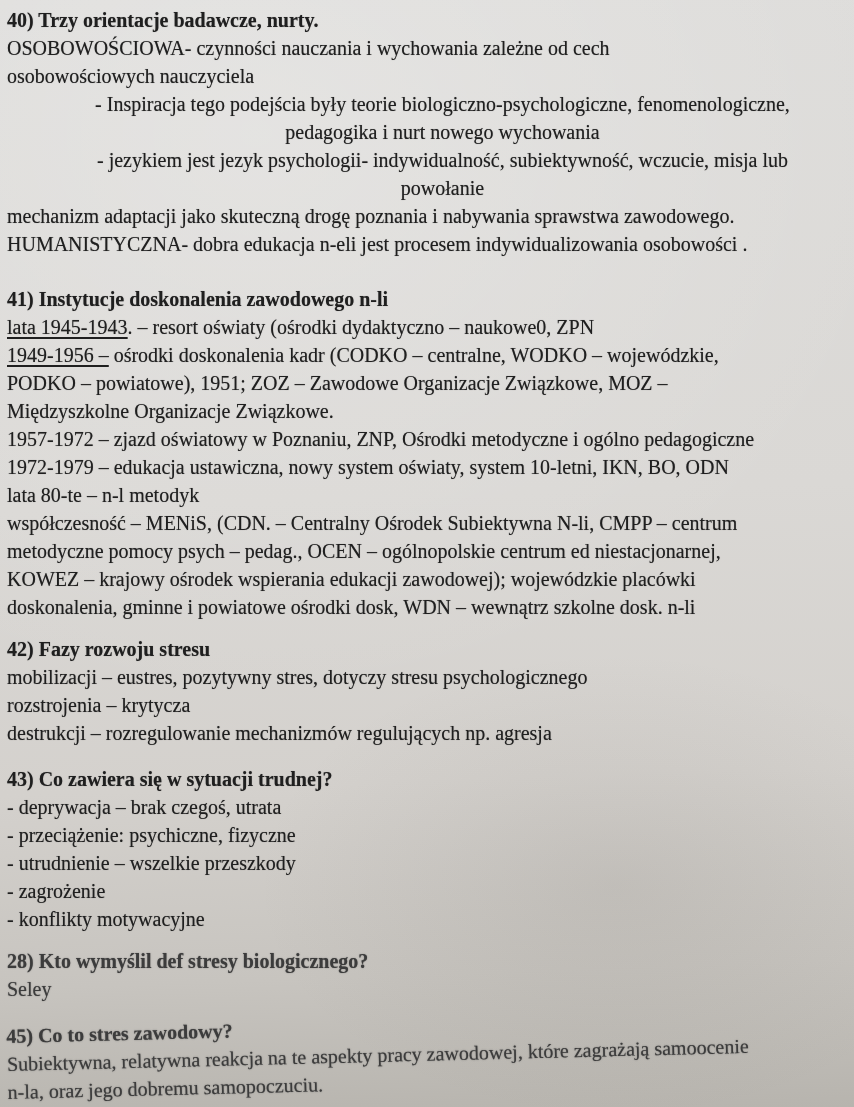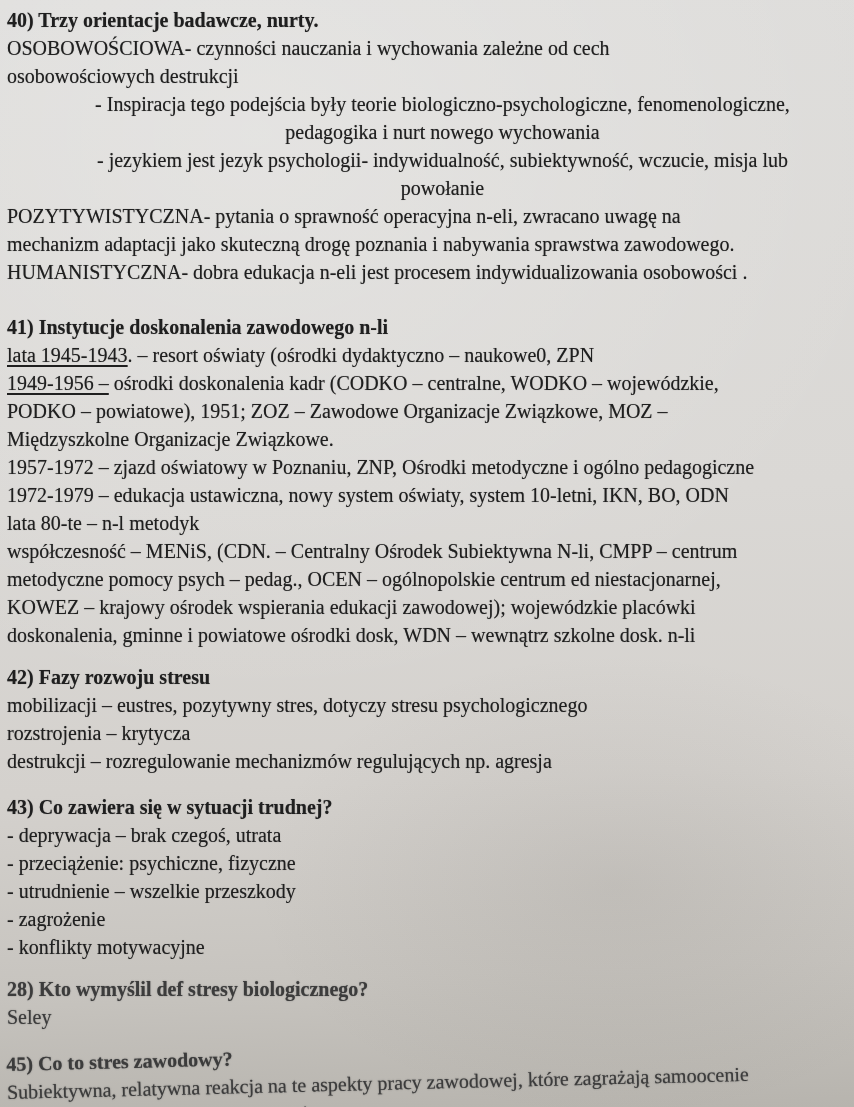--- a/index.html
+++ b/index.html
@@ -49,26 +49,25 @@
   }
 </style>
 </head>
 <body>
 
 <div class="page">
 
   <section class="sec-40">
     <div class="heading">40) Trzy orientacje badawcze, nurty.</div>
     <div class="line">OSOBOWOŚCIOWA- czynności nauczania i wychowania zależne od cech</div>
-    <div class="line">osobowościowych destrukcji</div>
+    <div class="line">osobowościowych nauczyciela</div>
     <div class="line indent">- Inspiracja tego podejścia były teorie biologiczno-psychologiczne, fenomenologiczne,</div>
     <div class="line indent">pedagogika i nurt nowego wychowania</div>
     <div class="line indent">- jezykiem jest jezyk psychologii- indywidualność, subiektywność, wczucie, misja lub</div>
     <div class="line indent">powołanie</div>
-    <div class="line">POZYTYWISTYCZNA- pytania o sprawność operacyjna n-eli, zwracano uwagę na</div>
     <div class="line">mechanizm adaptacji jako skuteczną drogę poznania i nabywania sprawstwa zawodowego.</div>
     <div class="line">HUMANISTYCZNA- dobra edukacja n-eli jest procesem indywidualizowania osobowości .</div>
   </section>
 
   <section class="sec-41">
     <div class="heading">41) Instytucje doskonalenia zawodowego n-li</div>
     <div class="line"><span class="u">lata 1945-1943</span><span>. – resort oświaty (ośrodki dydaktyczno – naukowe0, ZPN</span></div>
     <div class="line"><span class="u">1949-1956 –</span><span> ośrodki doskonalenia kadr (CODKO – centralne, WODKO – wojewódzkie,</span></div>
     <div class="line">PODKO – powiatowe), 1951; ZOZ – Zawodowe Organizacje Związkowe, MOZ –</div>
     <div class="line">Międzyszkolne Organizacje Związkowe.</div>

